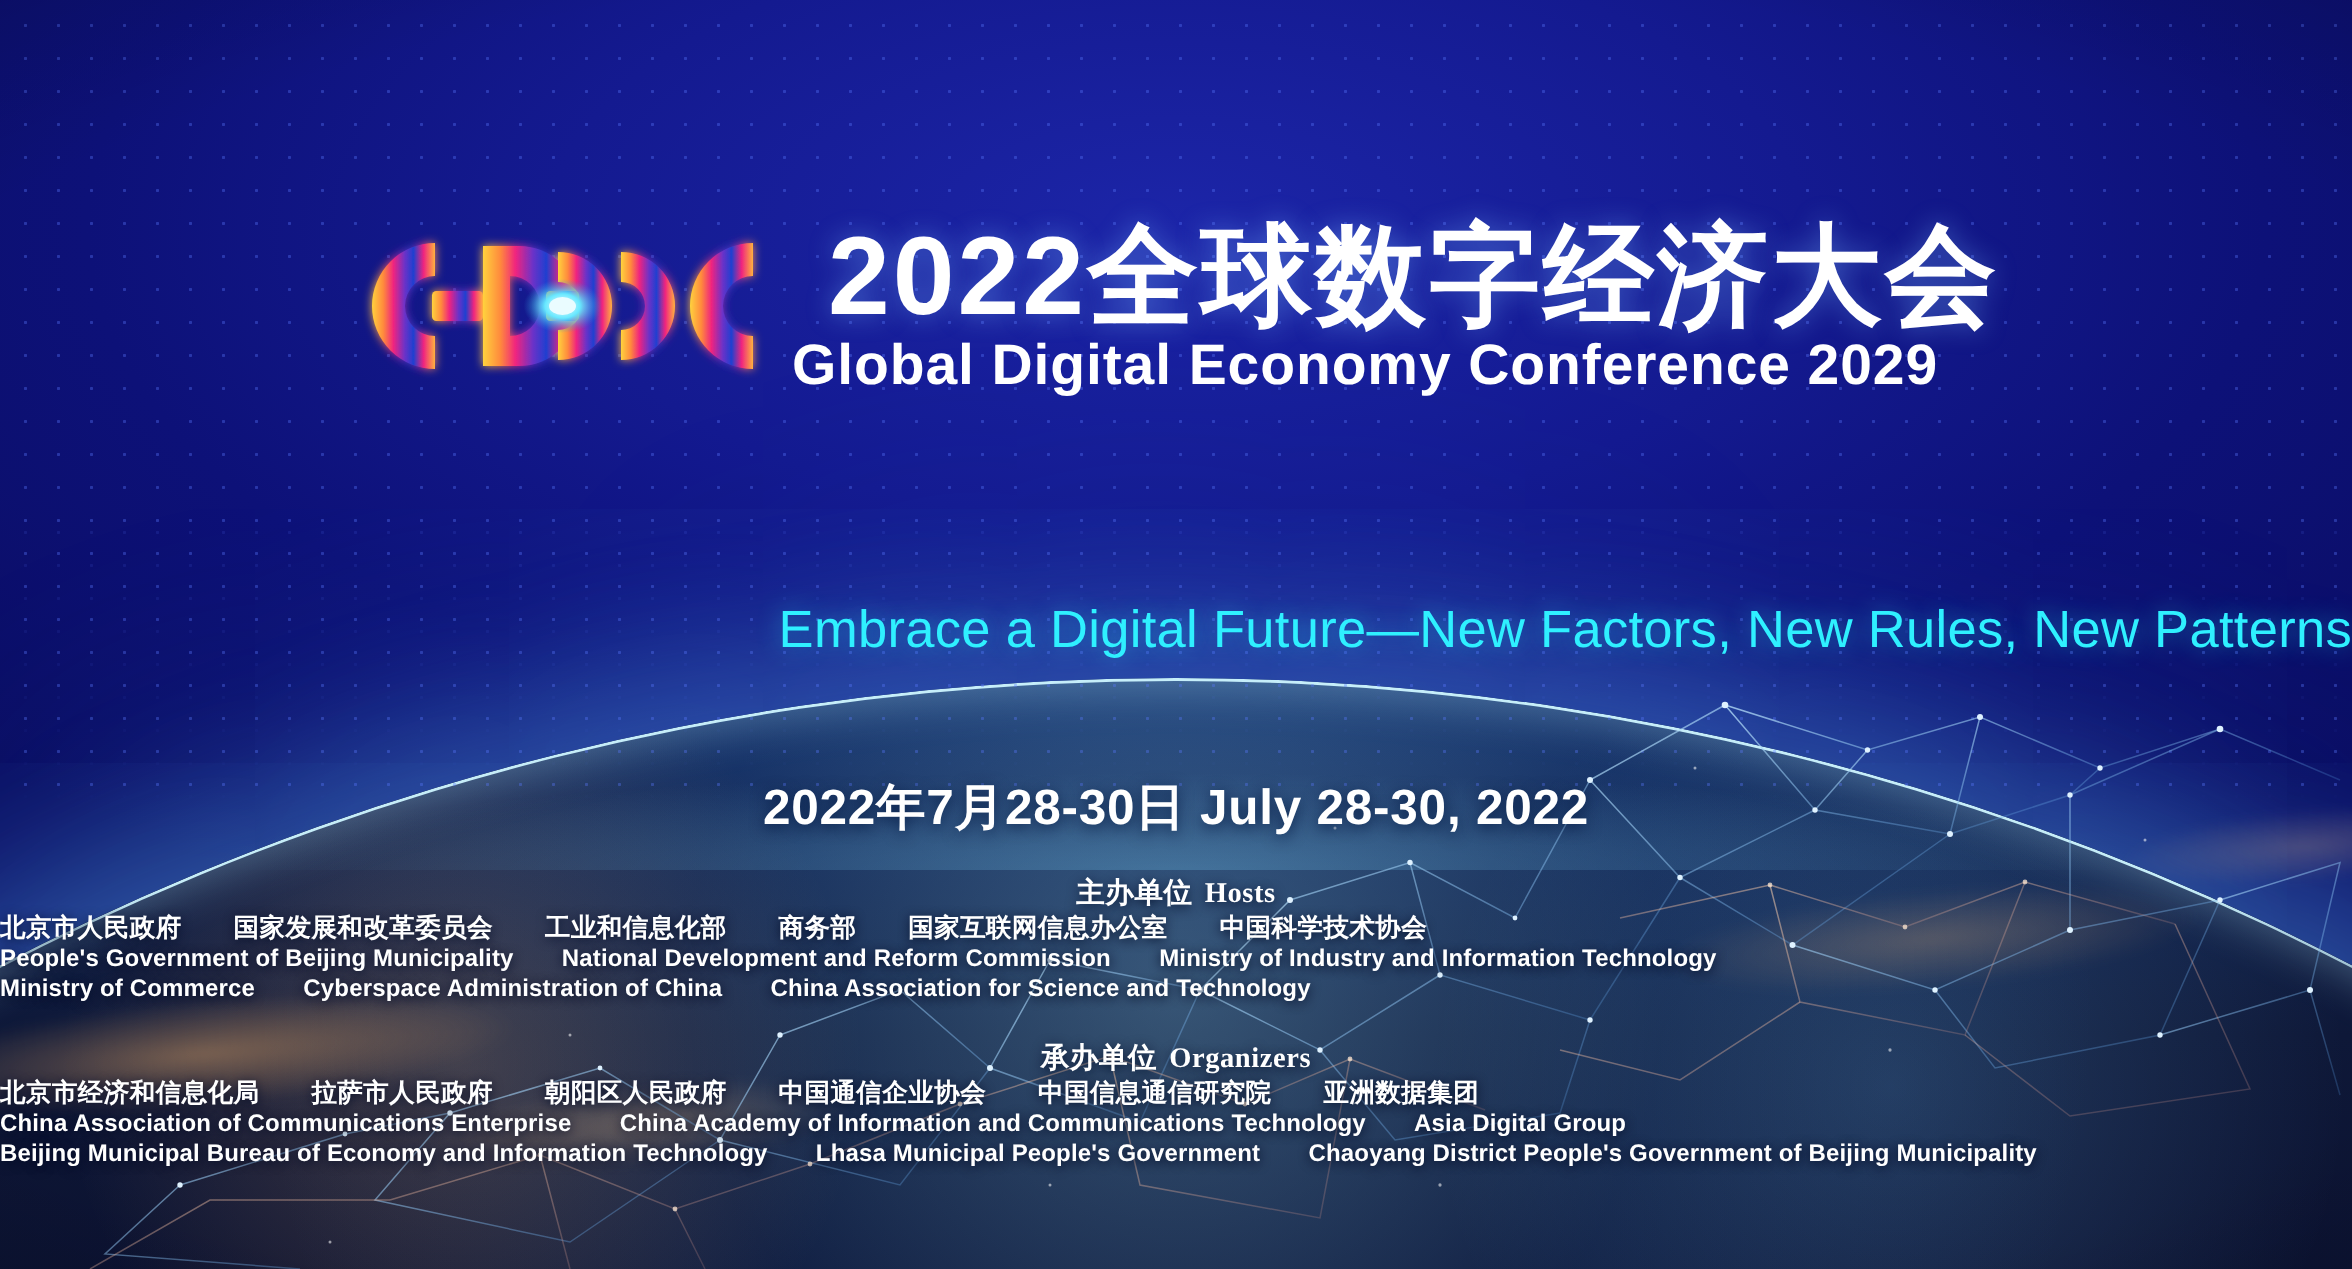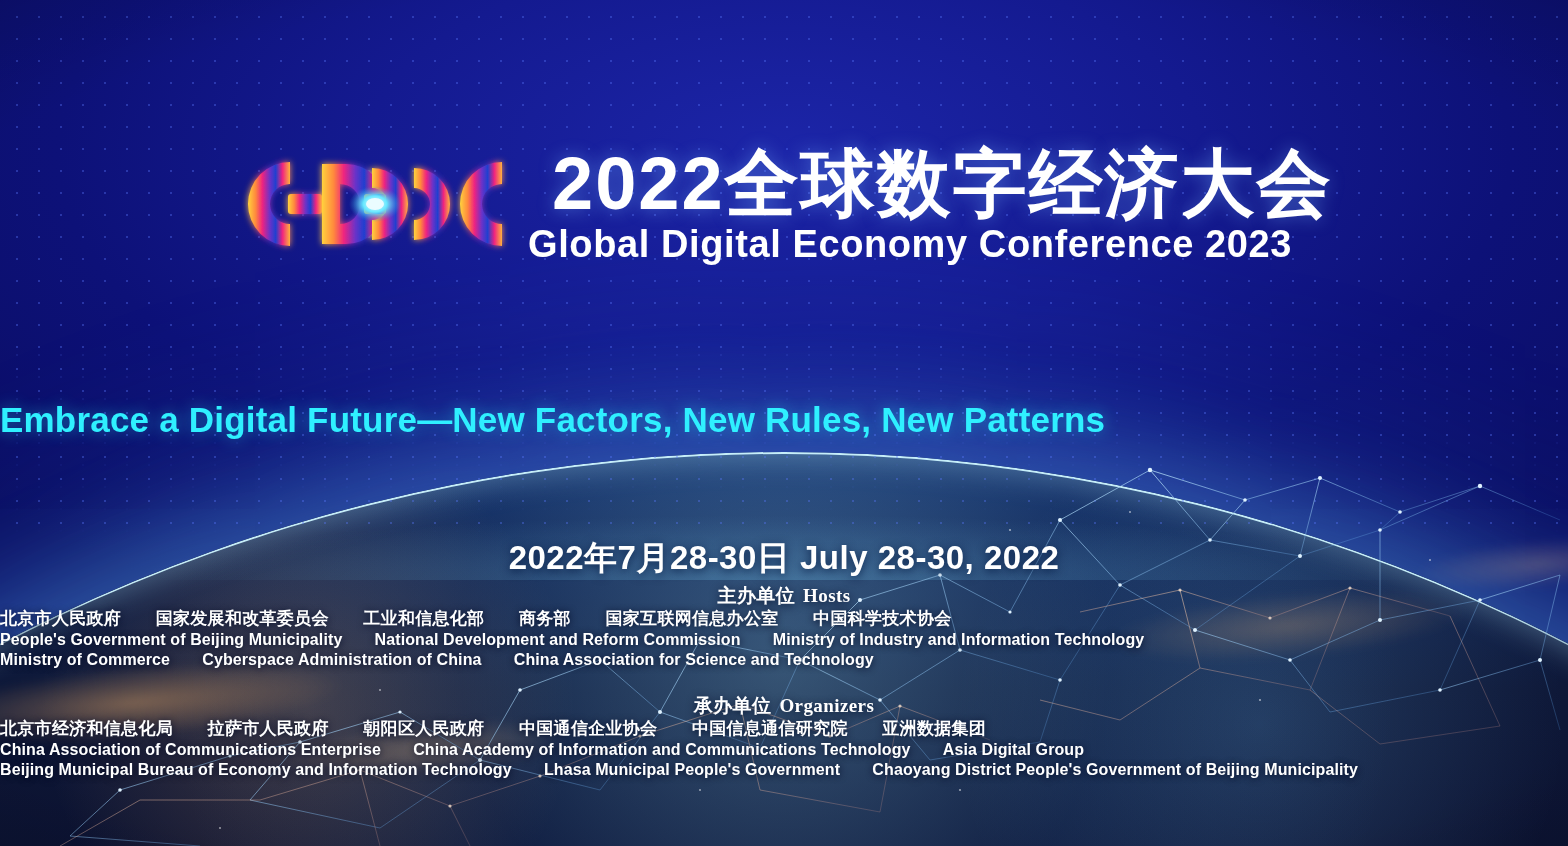--- a/index.html
+++ b/index.html
@@ -89,31 +89,30 @@
     color:#fff; font-size:38px; font-weight:bold; letter-spacing:.6px;
     line-height:44px; white-space:nowrap;
   }
   .sub-cn{
     position:absolute; left:0; top:331px; width:100%; text-align:center;
     color:#2ff0ff; font-size:56px; font-weight:bold; letter-spacing:6px;
     line-height:64px; white-space:nowrap;
     text-shadow:0 0 22px rgba(40,230,255,.55);
   }
   .sub-en{
-    position:absolute; left:0; top:398px; width:100%; text-align:left;
-    color:#2ff0ff; font-size:35px; font-weight:bold; letter-spacing:.2px;
+    position:absolute; left:0; top:398px; width:100%; text-align:right;
+    color:#2ff0ff; font-size:35px; font-weight:normal; letter-spacing:.2px;
     line-height:44px; white-space:nowrap;
     text-shadow:0 0 16px rgba(40,230,255,.45);
   }
   .date{
     position:absolute; left:0; top:518px; width:100%; text-align:center;
     color:#fff; font-size:33px; font-weight:bold; letter-spacing:.5px;
     line-height:40px; white-space:nowrap;
     text-shadow:0 2px 10px rgba(0,20,60,.85);
-    margin-top:20px;
   }
   .sec-head{
     width:100%; text-align:center; color:#fff; font-weight:bold;
     font-size:19px; line-height:24px; letter-spacing:.4px;
     text-shadow:0 2px 8px rgba(0,12,40,.9);
   }
   .sec-head .en{ margin-left:8px;font-family:Liberation Serif, serif; }
   .row{
     width:100%; color:#fff; white-space:nowrap;
     text-shadow:0 1px 7px rgba(0,10,36,.95);
@@ -265,21 +264,21 @@
         <rect x="120" y="36" width="22" height="20" rx="3"></rect>
         <path d="M214 4 A42 42 0 1 0 214 88 L214 66 A20 20 0 1 1 214 26 Z" transform="translate(44,0)"></path>
         <path d="M170 10 a36 36 0 0 1 0 72 v-20 a16 16 0 0 0 0-32 z" transform="translate(0,0)"></path>
       </g>
       <ellipse cx="131" cy="46" rx="26" ry="18" fill="url(#core)"></ellipse>
       <ellipse cx="131" cy="46" rx="9" ry="6" fill="#eafcff"></ellipse>
     </svg>
   </div>
 
   <div class="title-cn">2022全球数字经济大会</div>
-  <div class="title-en">Global Digital Economy Conference 2023</div>
+  <div class="title-en">Global Digital Economy Conference 2029</div>
 
   <div class="sub-en">Embrace a Digital Future—New Factors, New Rules, New Patterns</div>
 
   <div class="date">2022年7月28-30日  July 28-30, 2022</div>
 
   <div id="hosts">
     <div class="sec-head">
       <span>主办单位</span><span class="en">Hosts</span>
     </div>
     <div class="row cn">北京市人民政府　　国家发展和改革委员会　　工业和信息化部　　商务部　　国家互联网信息办公室　　中国科学技术协会</div>

